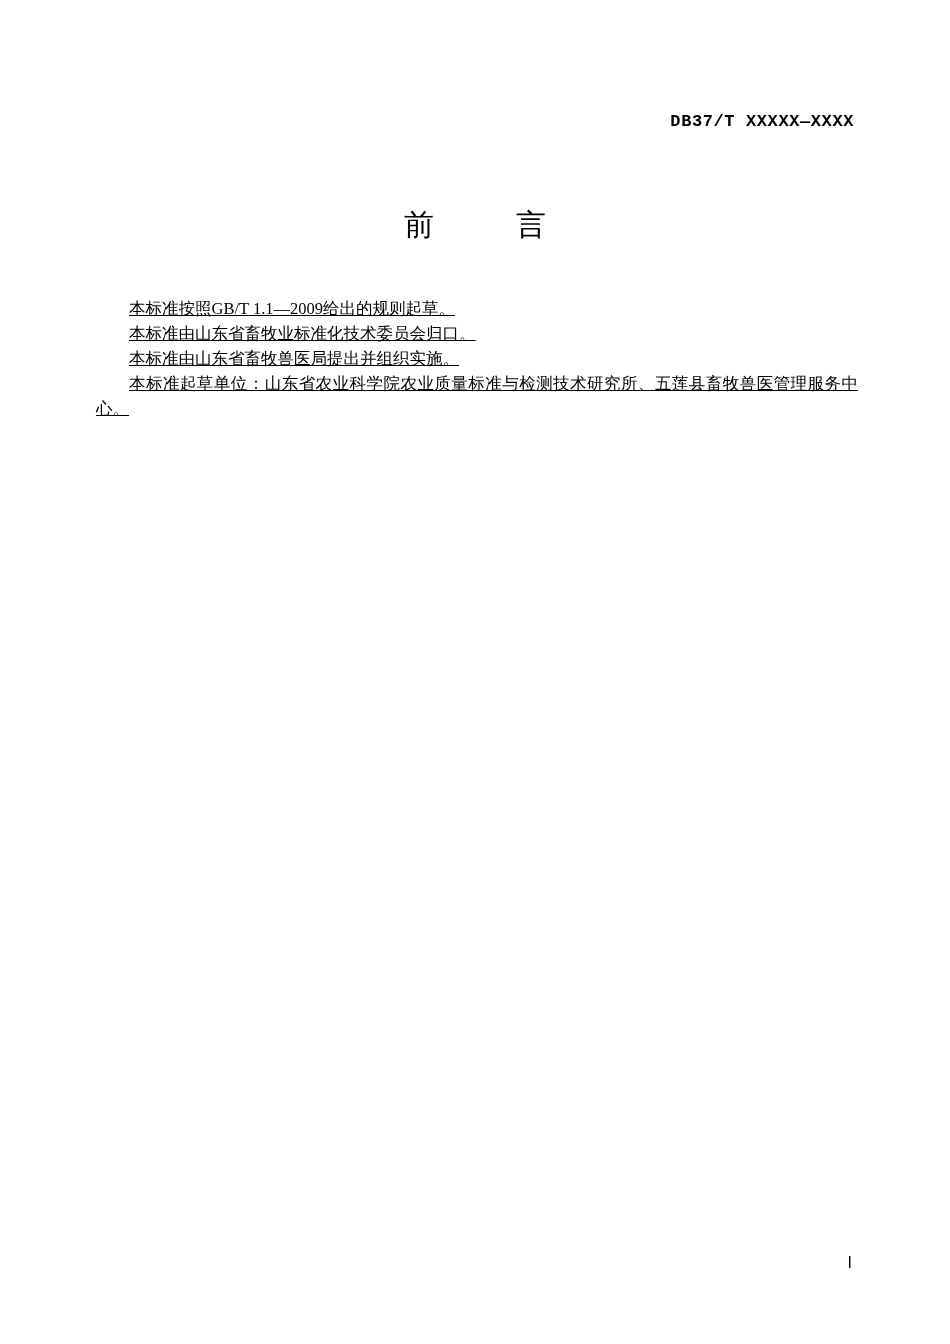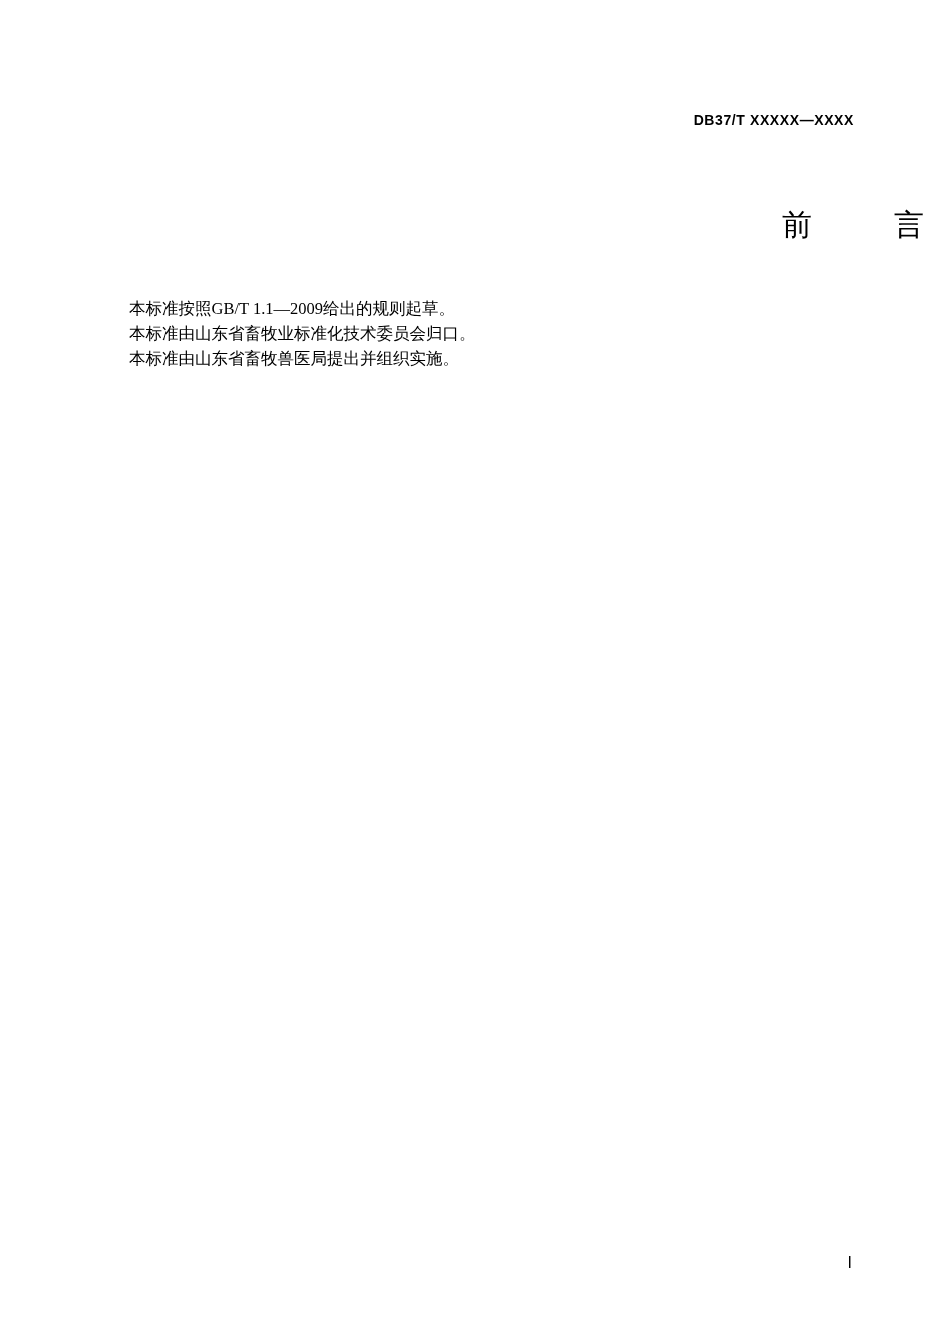--- a/index.html
+++ b/index.html
@@ -17,51 +17,52 @@
     height: 1344px;
     margin: 0 auto;
     background: #ffffff;
     overflow: hidden;
     box-sizing: border-box;
   }
   .header {
     position: absolute;
     top: 112px;
     right: 96px;
-    font-family: Liberation Sans, sans-serif;
+    font-family: Liberation Mono, monospace;
     font-weight: bold;
-    font-size: 14px;
+    font-size: 17px;
     letter-spacing: 0.6px;
     color: #000000;
     white-space: nowrap;
   }
   .doc-title {
     position: absolute;
     top: 205px;
     left: 0;
     width: 100%;
-    text-align: right;
+    text-align: center;
     font-family: Liberation Sans, sans-serif;
     font-size: 30px;
     letter-spacing: 26px;
     text-indent: 26px;
     color: #000000;
   }
   .body-block {
     position: absolute;
     top: 296px;
     left: 96px;
     width: 762px;
   }
   .para {
     font-size: 16.5px;
     line-height: 25px;
     text-align: justify;
     margin: 0;
     color: #000000;
+    text-decoration: underline;
   }
   .para.indent {
     text-indent: 33px;
   }
   .folio {
     position: absolute;
     bottom: 72px;
     right: 98px;
     font-family: "DejaVu Sans", "Liberation Sans", sans-serif;
     font-size: 15px;
@@ -74,17 +75,18 @@
 <div class="page">
 
   <div class="header">DB37/T XXXXX—XXXX</div>
 
   <div class="doc-title">前　言</div>
 
   <div class="body-block">
     <p class="para indent">本标准按照GB/T 1.1—2009给出的规则起草。</p>
     <p class="para indent">本标准由山东省畜牧业标准化技术委员会归口。</p>
     <p class="para indent">本标准由山东省畜牧兽医局提出并组织实施。</p>
+    <p class="para indent">本标准起草单位：山东省农业科学院农业质量标准与检测技术研究所、五莲县畜牧兽医管理服务中心。</p>
   </div>
 
   <div class="folio">I</div>
 
 </div>
 
 </body></html>

